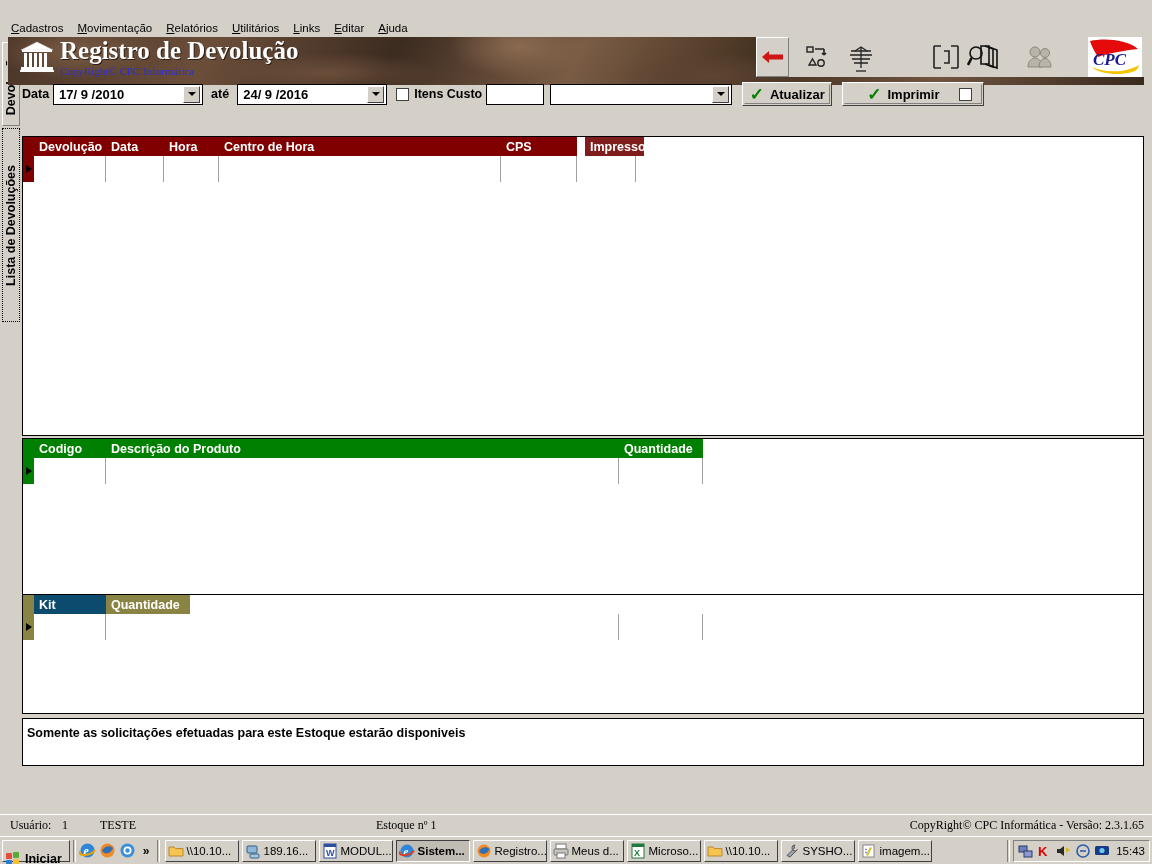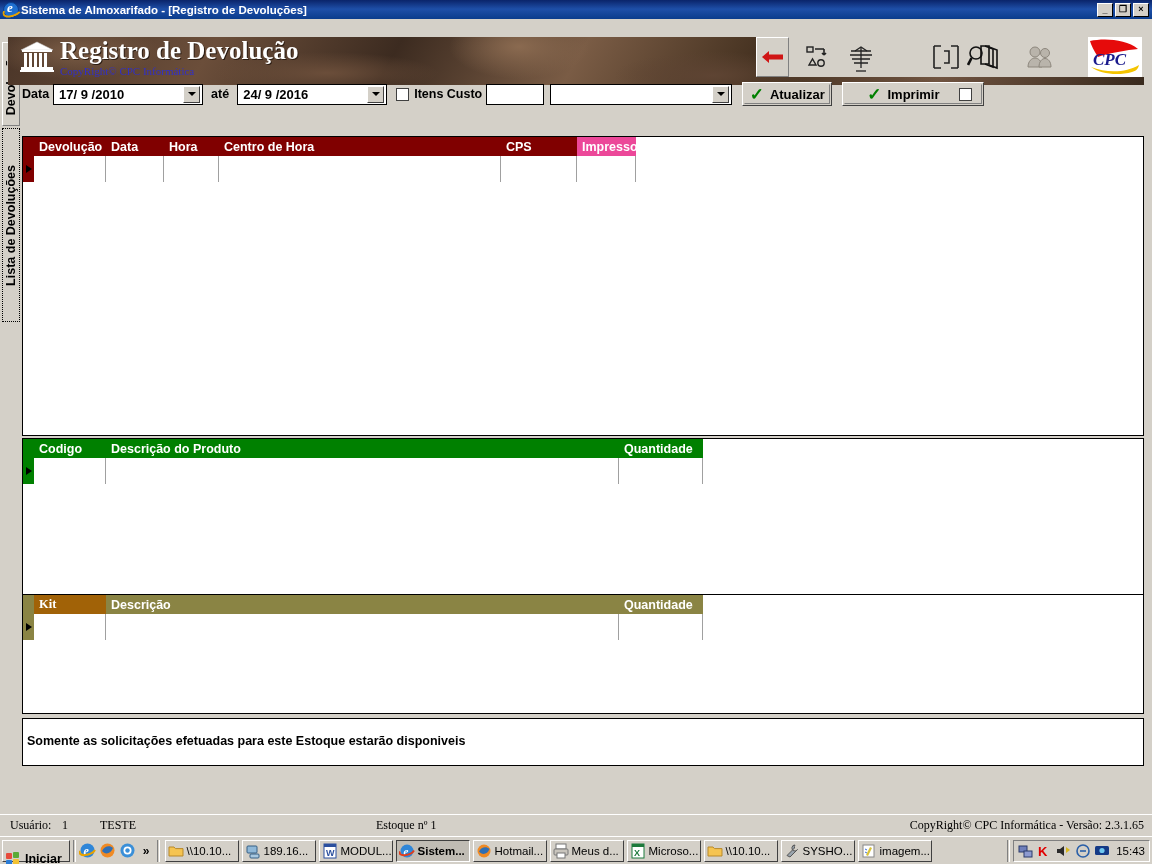--- a/index.html
+++ b/index.html
@@ -199,21 +199,21 @@
     border-left:6px solid #000;
   }
 
   
   .msgbox{
     position:absolute;left:22px;top:682px;width:1122px;height:48px;
     background:#fff;border:1px solid #000;box-sizing:border-box;
   }
   .msgbox .m{
     font:bold 12.5px "Liberation Sans",sans-serif;color:#000;
-    padding:15px 0 0 4px;white-space:nowrap;
+    padding:7px 0 0 4px;white-space:nowrap;
   }
 
   
   .vtab{
     position:absolute;left:2px;
     background:#d4d0c8;
     border-top:1px solid #fff;border-left:1px solid #fff;
     border-right:1px solid #808080;border-bottom:1px solid #808080;
     box-sizing:border-box;
     display:flex;align-items:center;justify-content:center;
@@ -276,39 +276,30 @@
     border-right:1px solid #fff;border-bottom:1px solid #fff;
     font:11.5px "Liberation Sans",sans-serif;color:#000;
   }
   .mini{width:16px;height:16px;flex:none;position:relative;}
 </style>
 </head>
 <body>
 
 <div class="app">
 
-  <div class="titlebar">
-    <div class="tb-icon">
-      <div class="e"></div>
-        <div class="swoosh"></div>
-    </div>
-    <div class="tb-title">Sistema de Almoxarifado - [Registro de Devoluções]</div>
-    <div class="tb-btns">
-      <div class="tb-btn min">
-          <span>_</span>
-        </div>
-      <div class="tb-btn">
-          <span>❐</span>
-        </div>
-      <div class="tb-btn">
-          <span>×</span>
-        </div>
-    </div>
+
+  <div class="menubar">
+    <div class="menu-item"><u>C</u>adastros</div>
+    <div class="menu-item"><u>M</u>ovimentação</div>
+    <div class="menu-item"><u>R</u>elatórios</div>
+    <div class="menu-item"><u>U</u>tilitários</div>
+    <div class="menu-item"><u>L</u>inks</div>
+    <div class="menu-item"><u>E</u>ditar</div>
+    <div class="menu-item"><u>A</u>juda</div>
   </div>
-
 
   <div class="client">
 
     <div class="vtab" style="left:2px;top:6px;width:18px;height:84px;">
       <span>Devolução</span>
     </div>
     <div class="vtab sel" style="left:2px;top:92px;width:18px;height:194px;">
       <span>Lista de Devoluções</span>
     </div>
 
@@ -438,21 +429,21 @@
     </div>
 
     <div class="grid" style="left:22px;top:100px;width:1122px;height:300px;">
       <div class="ghead" style="background:#fff;">
         <div class="gutter" style="background:#800000;"></div>
         <div class="hc" style="width:72px;background:#800000;">Devolução</div>
         <div class="hc" style="width:58px;background:#800000;">Data</div>
         <div class="hc" style="width:55px;background:#800000;">Hora</div>
         <div class="hc" style="width:282px;background:#800000;">Centro de Hora</div>
         <div class="hc" style="width:76px;background:#800000;">CPS</div>
-        <div class="hc" style="width:59px;background:#ec4899;">Impresso</div>
+        <div class="hc" style="width:59px;background:#7f1d1d;margin-left:8px;">Impresso</div>
       </div>
       <div class="grow">
         <div class="gutter" style="background:#800000;">
             <i class="tri" style="border-left-color:#000"></i>
           </div>
         <div class="rc" style="width:72px"></div>
         <div class="rc" style="width:58px"></div>
         <div class="rc" style="width:55px"></div>
         <div class="rc" style="width:282px"></div>
         <div class="rc" style="width:76px"></div>
@@ -473,22 +464,21 @@
           </div>
         <div class="rc" style="width:72px"></div>
         <div class="rc" style="width:513px"></div>
         <div class="rc" style="width:84px"></div>
       </div>
     </div>
 
     <div class="grid" style="left:22px;top:558px;width:1122px;height:120px;">
       <div class="ghead" style="background:#fff;">
         <div class="gutter" style="background:#8a8444;"></div>
-        <div class="hc" style="width:72px;background:#a16207;font-family:Liberation Serif, serif;">Kit</div>
-        <div class="hc" style="width:513px;background:#8a8444;">Descrição</div>
+        <div class="hc" style="width:72px;background:#0c4a6e;">Kit</div>
         <div class="hc" style="width:84px;background:#8a8444;">Quantidade</div>
       </div>
       <div class="grow">
         <div class="gutter" style="background:#8a8444;">
             <i class="tri" style="border-left-color:#000"></i>
           </div>
         <div class="rc" style="width:72px"></div>
         <div class="rc" style="width:513px"></div>
         <div class="rc" style="width:84px"></div>
       </div>
@@ -571,21 +561,21 @@
               <text x="4.5" y="12" font-family="Liberation Serif,serif" font-size="11" font-style="italic" font-weight="bold" fill="#fff">e</text>
               <path d="M1 8.5 a7.5 3.5 -18 0 0 14 -1" stroke="#e03c1c" stroke-width="2" fill="none"></path>
             </svg></span>
         <span>Sistem...</span>
       </div>
       <div class="taskbtn">
         <span class="mini"><svg width="16" height="16" viewBox="0 0 16 16">
               <circle cx="8" cy="8" r="6.5" fill="#f08a24"></circle>
               <path d="M3 8.5 C5 4 10.5 3 13.5 6 C11.5 11.5 6 12.5 3 8.5 Z" fill="#2f6fb5"></path>
             </svg></span>
-        <span>Hotmail...</span>
+        <span>Registro...</span>
       </div>
       <div class="taskbtn">
         <span class="mini"><svg width="16" height="16" viewBox="0 0 16 16">
               <rect x="3" y="1" width="10" height="5" fill="#fff" stroke="#777"></rect>
               <rect x="1" y="6" width="14" height="6" rx="1" fill="#c9c5bd" stroke="#777"></rect>
               <rect x="4" y="10" width="8" height="5" fill="#fff" stroke="#777"></rect>
             </svg></span>
         <span>Meus d...</span>
       </div>
       <div class="taskbtn">

